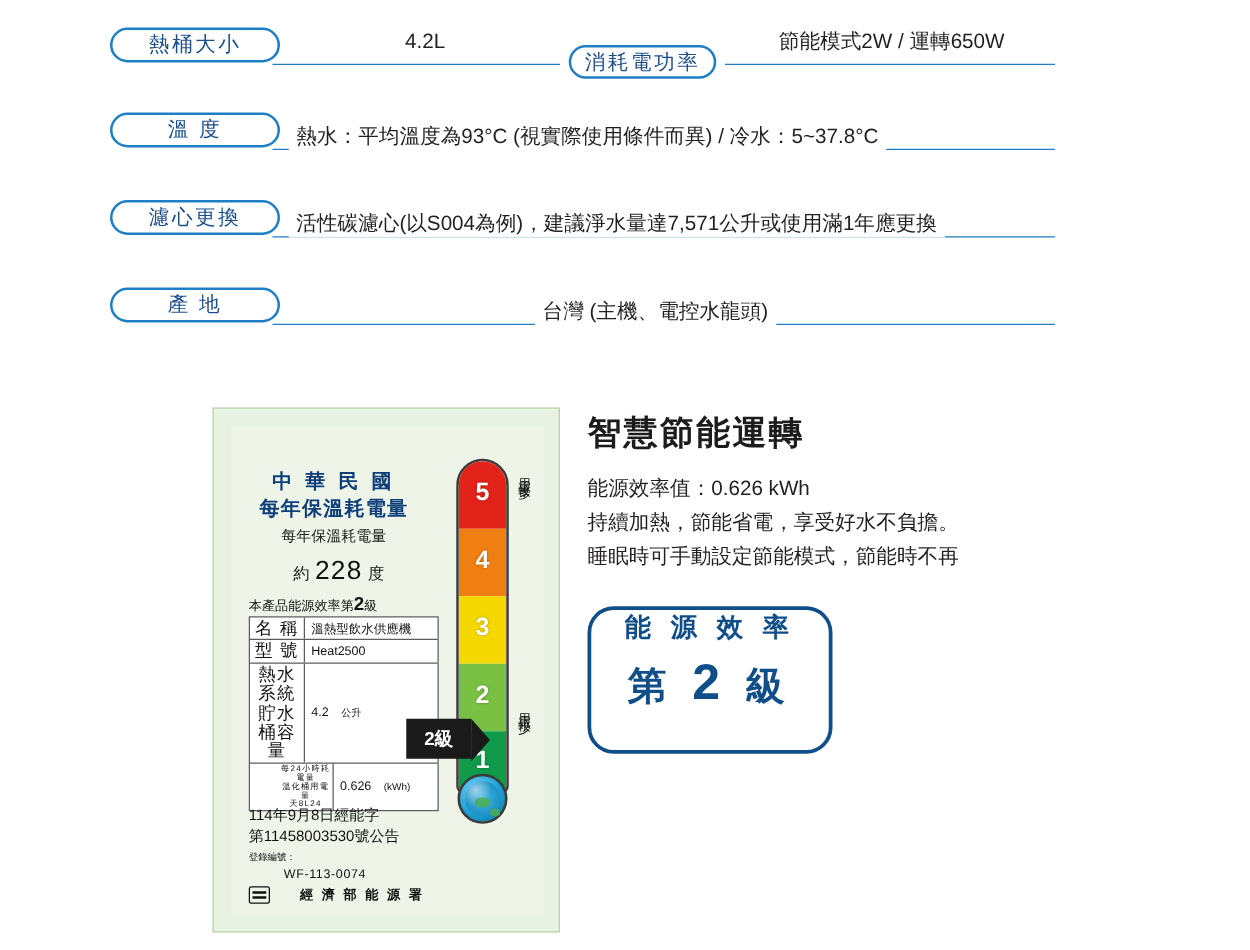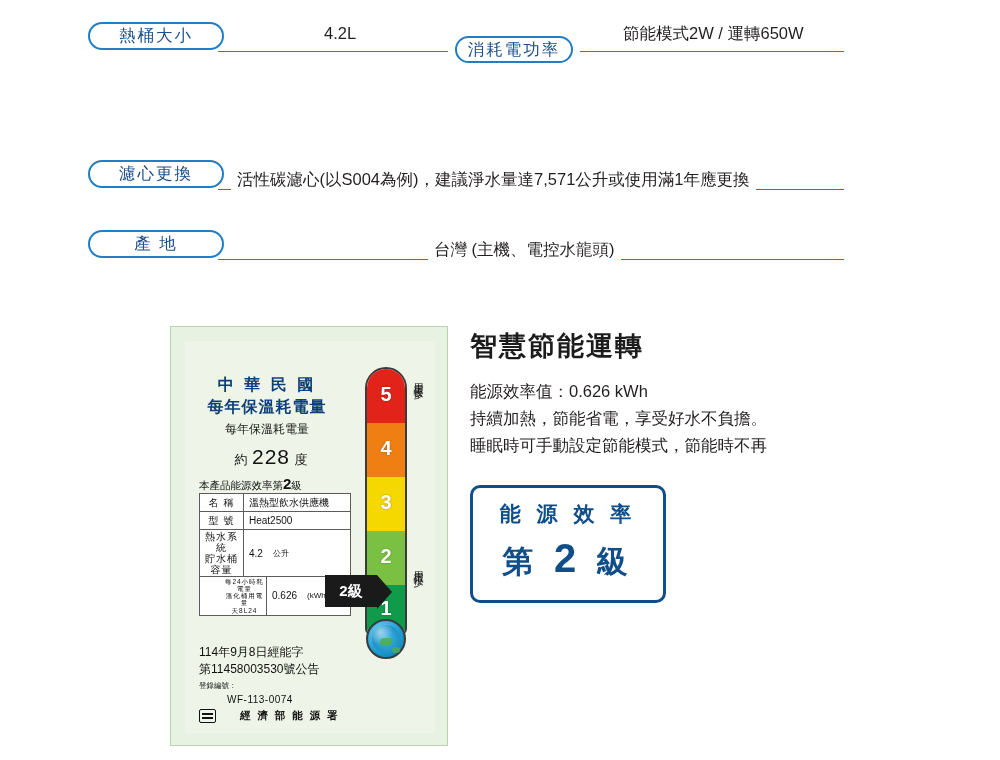--- a/index.html
+++ b/index.html
@@ -144,21 +144,21 @@
   }
   .mt-row:last-child { border-bottom: none; padding-left: 23px; }
   .mt-k {
     width: 44px;
     border-right: 1px solid #5c5c5c;
     display: flex; align-items: center; justify-content: center;
     text-align: center;
     letter-spacing: 1px;
     padding: 1px 1px;
     line-height: 1.1;
-    font-size: 10px;
+    font-size: 14px;
   }
   .mt-v {
     flex: 1;
     display: flex; align-items: center;
     padding-left: 5px;
     font-size: 10px;
   }
   .mt-v.tall { min-height: 30px; }
   .mt-v .unit { font-size: 8px; margin-left: 10px; color: #111; }
   .mt-row.h34 { min-height: 30px; }
@@ -285,24 +285,23 @@
     color: #1c1c1c;
     margin-bottom: 14px;
   }
   .rc-line {
     font-size: 16.5px; line-height: 27px; color: #231f20;
   }
   .badge {
     margin-top: 26px;
     width: 196px; height: 118px;
     border: 3px solid #0f4e88;
-    border-radius: 10px;
+    border-radius: 21px;
     background: #ffffff;
     text-align: center;
-    padding-top: 12px;
   }
   .badge-top {
     font-size: 21px; font-weight: bold; letter-spacing: 5px; color: #0f4e88;
   }
   .badge-bottom {
     margin-top: 8px;
     font-size: 31px; font-weight: bold; letter-spacing: 6px; color: #0f4e88;
   }
   .badge-bottom .num { font-size: 40px; }
 </style>
@@ -313,20 +312,25 @@
 
   <div class="spec-row" style="top:8px;">
     <div class="row1-rule-a"></div>
     <div class="row1-rule-b"></div>
     <div class="pill">熱桶大小</div>
     <div class="value v-42l">4.2L</div>
     <div class="pill inline">消耗電功率</div>
     <div class="value v-power">節能模式2W / 運轉650W</div>
   </div>
 
+  <div class="spec-row" style="top:76px;">
+    <div class="rule"></div>
+    <div class="pill">溫 度</div>
+    <div class="value v-temp">熱水：平均溫度為93°C (視實際使用條件而異)  /  冷水：5~37.8°C</div>
+  </div>
 
   <div class="spec-row" style="top:146px;">
     <div class="rule"></div>
     <div class="pill">濾心更換</div>
     <div class="value v-filter">活性碳濾心(以S004為例)，建議淨水量達7,571公升或使用滿1年應更換</div>
   </div>
 
   <div class="spec-row" style="top:216px;">
     <div class="rule"></div>
     <div class="pill">產 地</div>

